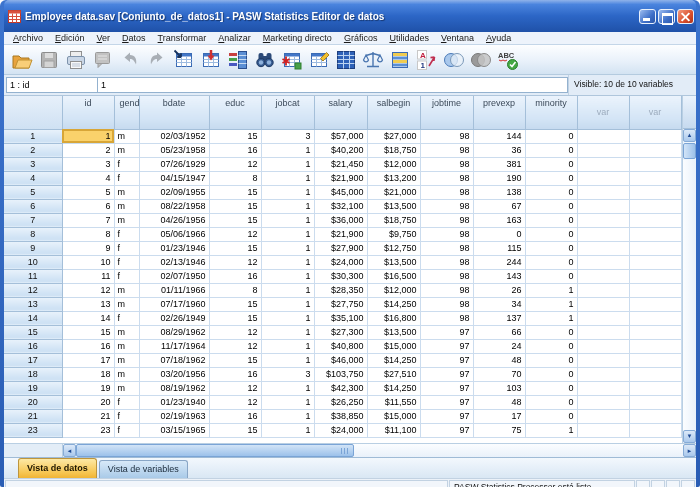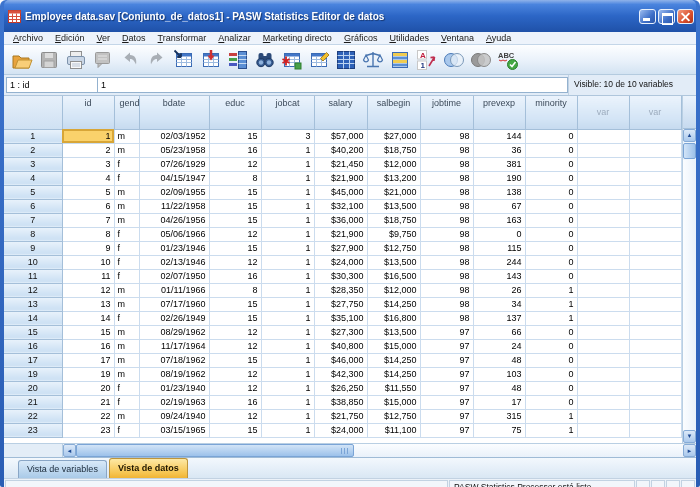--- a/index.html
+++ b/index.html
@@ -417,21 +417,21 @@
               <td style="text-align: right;">98</td>
               <td style="text-align: right;">138</td>
               <td style="text-align: right;">0</td>
               <td style="text-align: left;"></td>
               <td style="text-align: left;"></td>
             </tr>
             <tr>
               <th class="rh" style="text-align: center;">6</th>
               <td style="text-align: right;">6</td>
               <td style="text-align: left;">m</td>
-              <td style="text-align: right;">11/22/1958</td>
+              <td style="text-align: right;">08/22/1958</td>
               <td style="text-align: right;">15</td>
               <td style="text-align: right;">1</td>
               <td style="text-align: right;">$32,100</td>
               <td style="text-align: right;">$13,500</td>
               <td style="text-align: right;">98</td>
               <td style="text-align: right;">67</td>
               <td style="text-align: right;">0</td>
               <td style="text-align: left;"></td>
               <td style="text-align: left;"></td>
             </tr>
@@ -594,20 +594,35 @@
               <td style="text-align: right;">1</td>
               <td style="text-align: right;">$46,000</td>
               <td style="text-align: right;">$14,250</td>
               <td style="text-align: right;">97</td>
               <td style="text-align: right;">48</td>
               <td style="text-align: right;">0</td>
               <td style="text-align: left;"></td>
               <td style="text-align: left;"></td>
             </tr>
             <tr>
+              <th class="rh" style="text-align: center;">18</th>
+              <td style="text-align: right;">18</td>
+              <td style="text-align: left;">m</td>
+              <td style="text-align: right;">03/20/1956</td>
+              <td style="text-align: right;">16</td>
+              <td style="text-align: right;">3</td>
+              <td style="text-align: right;">$103,750</td>
+              <td style="text-align: right;">$27,510</td>
+              <td style="text-align: right;">97</td>
+              <td style="text-align: right;">70</td>
+              <td style="text-align: right;">0</td>
+              <td style="text-align: left;"></td>
+              <td style="text-align: left;"></td>
+            </tr>
+            <tr>
               <th class="rh" style="text-align: center;">19</th>
               <td style="text-align: right;">19</td>
               <td style="text-align: left;">m</td>
               <td style="text-align: right;">08/19/1962</td>
               <td style="text-align: right;">12</td>
               <td style="text-align: right;">1</td>
               <td style="text-align: right;">$42,300</td>
               <td style="text-align: right;">$14,250</td>
               <td style="text-align: right;">97</td>
               <td style="text-align: right;">103</td>
@@ -635,35 +650,20 @@
               <td style="text-align: right;">21</td>
               <td style="text-align: left;">f</td>
               <td style="text-align: right;">02/19/1963</td>
               <td style="text-align: right;">16</td>
               <td style="text-align: right;">1</td>
               <td style="text-align: right;">$38,850</td>
               <td style="text-align: right;">$15,000</td>
               <td style="text-align: right;">97</td>
               <td style="text-align: right;">17</td>
               <td style="text-align: right;">0</td>
-              <td style="text-align: left;"></td>
-              <td style="text-align: left;"></td>
-            </tr>
-            <tr>
-              <th class="rh" style="text-align: center;">22</th>
-              <td style="text-align: right;">22</td>
-              <td style="text-align: left;">m</td>
-              <td style="text-align: right;">09/24/1940</td>
-              <td style="text-align: right;">12</td>
-              <td style="text-align: right;">1</td>
-              <td style="text-align: right;">$21,750</td>
-              <td style="text-align: right;">$12,750</td>
-              <td style="text-align: right;">97</td>
-              <td style="text-align: right;">315</td>
-              <td style="text-align: right;">1</td>
               <td style="text-align: left;"></td>
               <td style="text-align: left;"></td>
             </tr>
             <tr>
               <th class="rh" style="text-align: center;">23</th>
               <td style="text-align: right;">23</td>
               <td style="text-align: left;">f</td>
               <td style="text-align: right;">03/15/1965</td>
               <td style="text-align: right;">15</td>
               <td style="text-align: right;">1</td>
@@ -691,22 +691,22 @@
     <div class="hs-spacer"></div>
     <div class="hs-bar">
       <div class="s-btn">◄</div>
       <div class="hs-thumb"></div>
       <div class="hs-track"></div>
       <div class="s-btn">►</div>
     </div>
   </div>
 
   <div class="tabbar">
+    <div class="tab active">Vista de datos</div>
     <div class="tab inactive">Vista de variables</div>
-    <div class="tab active">Vista de datos</div>
   </div>
 
   <div class="statusbar">
     <div class="sb-panel sb-left"></div>
     <div class="sb-panel sb-msg">PASW Statistics Processor está listo</div>
     <div class="sb-panel sb-sm"></div>
     <div class="sb-panel sb-sm"></div>
     <div class="sb-panel sb-sm"></div>
     <div class="sb-panel sb-sm"></div>
   </div>

